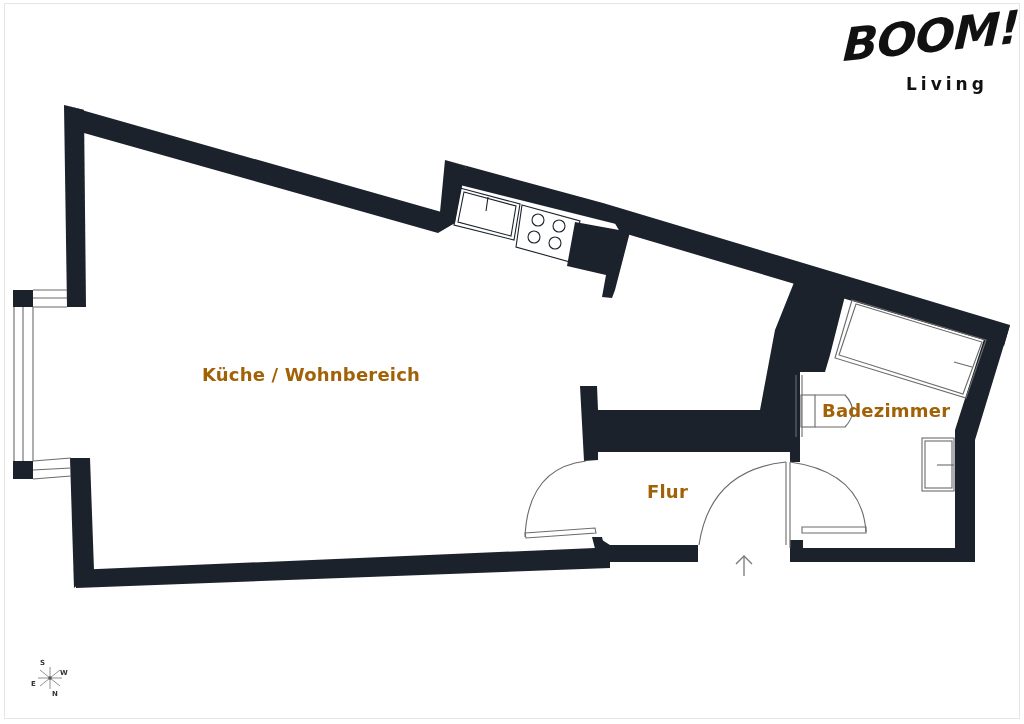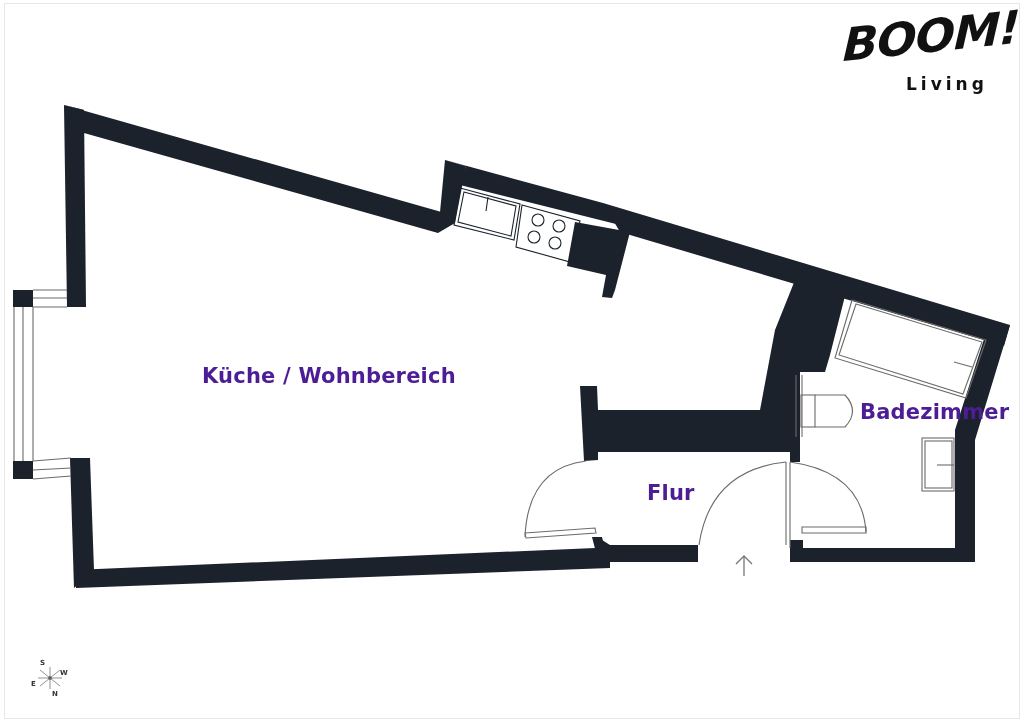--- a/index.html
+++ b/index.html
@@ -5,21 +5,21 @@
   html, body { margin: 0; padding: 0; background: #ffffff; }
   body { width: 1024px; height: 724px; position: relative; overflow: hidden;
          font-family: "Liberation Sans", "DejaVu Sans", sans-serif; }
   .frame { position: absolute; left: 4px; top: 3px; width: 1016px; height: 716px;
            border: 1px solid #e6e6e6; box-sizing: border-box; background:#fff; }
   svg { position: absolute; left: 0; top: 0; }
   .wall { fill: #1b222c; }
   .fix { fill: none; stroke: #1b222c; stroke-width: 1.1; }
   .fixg { fill: none; stroke: #6b6b6b; stroke-width: 1.1; }
   .room-label { position: absolute; font-family: "DejaVu Sans", sans-serif; font-weight: bold;
-                font-size: 21px; color: #4c1d95; letter-spacing: 0.2px; white-space: nowrap; }
+                font-size: 18px; color: #a16207; letter-spacing: 0.2px; white-space: nowrap; }
   .logo-main { position: absolute; left: 842px; top: 18px; font-family: "DejaVu Sans", sans-serif;
                font-weight: bold; font-style: italic; font-size: 46px; color: #111;
                letter-spacing: -1px; transform: skewX(-8deg) rotate(-6deg); transform-origin: left bottom; }
   .logo-sub { position: absolute; left: 906px; top: 74px; font-family: "DejaVu Sans", sans-serif;
               font-weight: bold; font-size: 17px; color: #111; letter-spacing: 4px; text-align: center; }
   .compass-l { position: absolute; font-family: "DejaVu Sans", sans-serif; font-size: 7px;
                font-weight: bold; color: #333; }
 </style>
 </head>
 <body>
@@ -129,16 +129,16 @@
   </g>
 </svg>
 
 <span class="compass-l" style="left:40px;top:659px;">S</span>
 <span class="compass-l" style="left:60px;top:669px;">W</span>
 <span class="compass-l" style="left:31px;top:680px;">E</span>
 <span class="compass-l" style="left:52px;top:690px;">N</span>
 
 <div class="room-label" style="left:202px;top:364px;">Küche / Wohnbereich</div>
 <div class="room-label" style="left:647px;top:481px;">Flur</div>
-<div class="room-label" style="left:822px;top:400px;margin-left:38px;">Badezimmer</div>
+<div class="room-label" style="left:822px;top:400px;">Badezimmer</div>
 
 <div class="logo-main">BOOM!</div>
 <div class="logo-sub">Living</div>
 
 </body></html>

